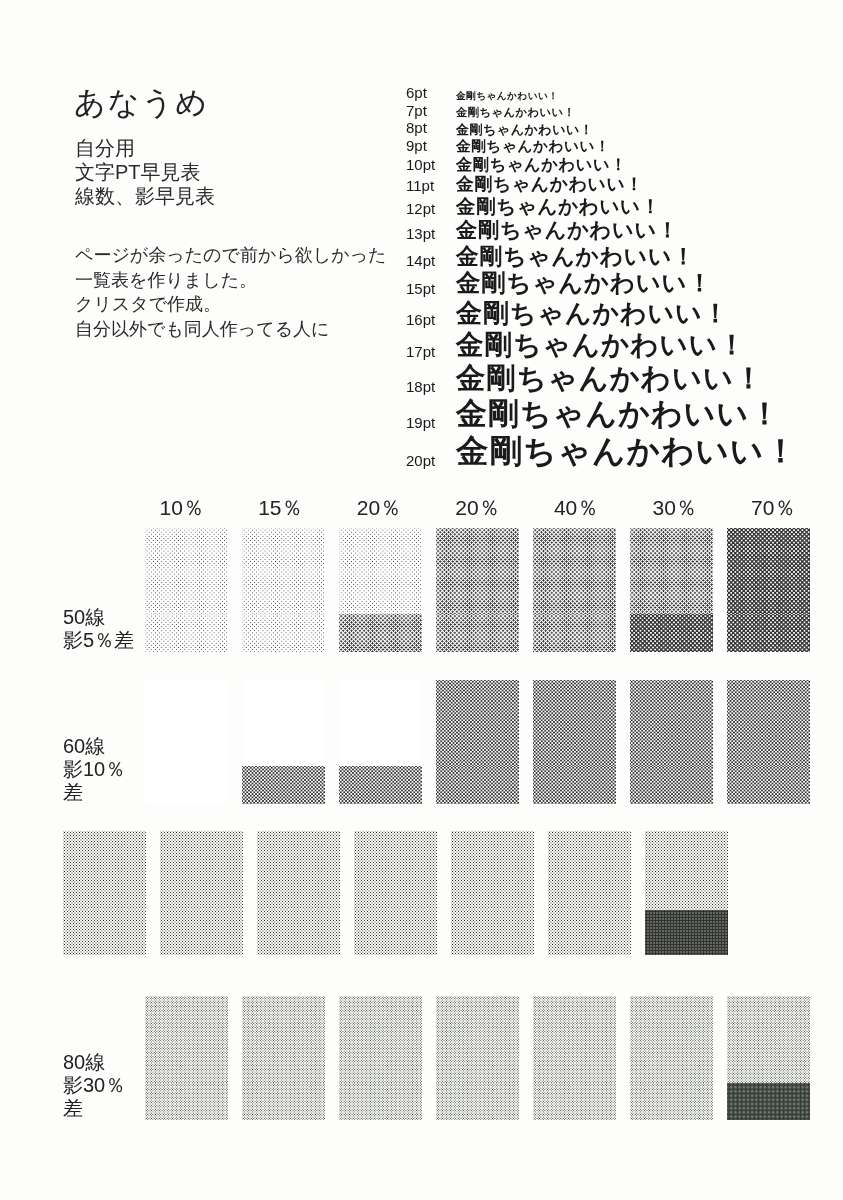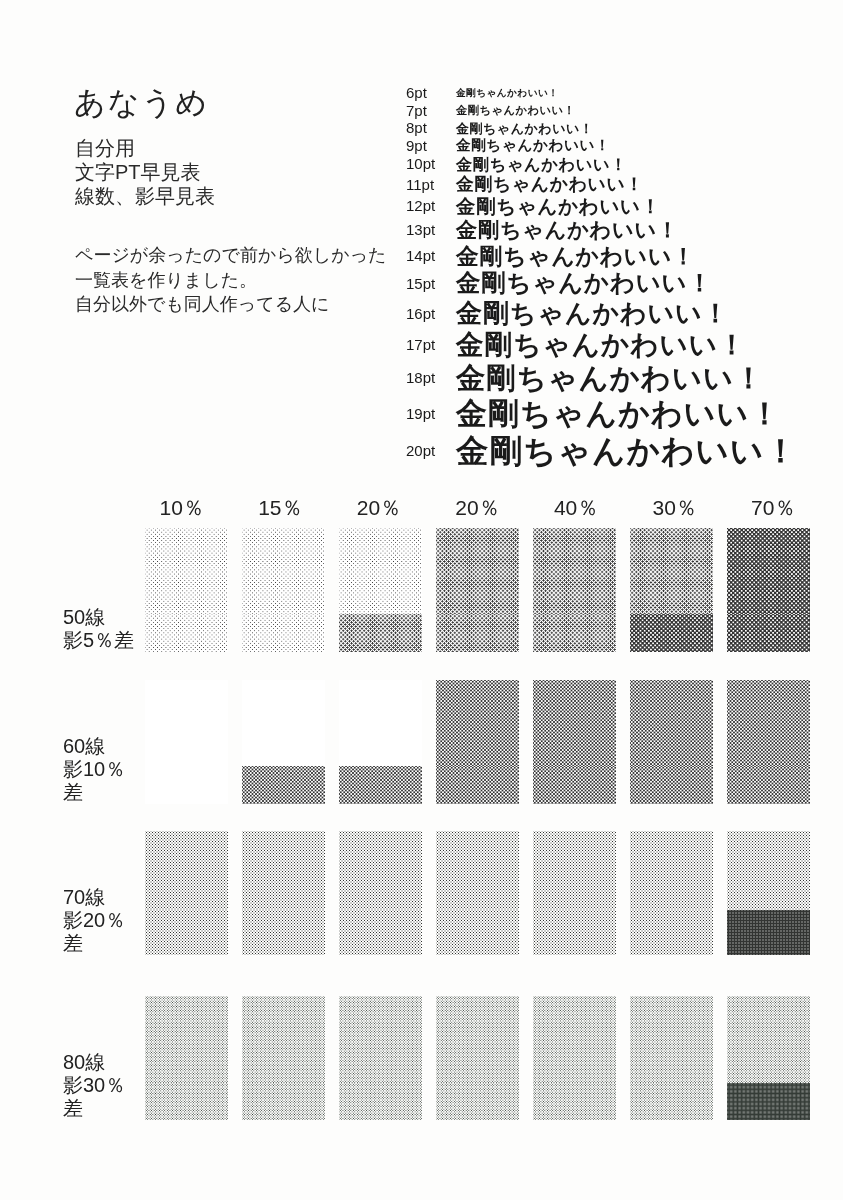--- a/index.html
+++ b/index.html
@@ -14,21 +14,21 @@
   }
   .subtitle {
     position:absolute; left:75px; top:136px;
     font-size:20px; line-height:24px; color:#2a2a2a;
   }
   .paragraph {
     position:absolute; left:75px; top:243px;
     font-size:18px; line-height:24.5px; color:#2a2a2a;
   }
   .pt-samples { position:absolute; left:406px; top:84px; }
-  .pt-row { display:flex; align-items:center; line-height:1.18; white-space:nowrap; }
+  .pt-row { display:flex; align-items:flex-end; line-height:1.18; white-space:nowrap; }
   .pt-label { flex:none; width:50px; font-size:15px; color:#1a1a1a; }
   .pt-text { font-weight:700; color:#1a1a1a; letter-spacing:0.04em; }
   .tone-chart { position:absolute; left:63px; top:496px; width:747px; }
   .tone-header { display:flex; gap:25px; margin-left:82px; margin-bottom:8px; }
   .tone-col-label { width:83px; text-align:center; font-size:21px; line-height:24px; color:#222; }
   .tone-row { display:flex; }
   .tone-row-label {
     flex:none; width:82px; display:flex; flex-direction:column;
     justify-content:flex-end; font-size:20px; line-height:23px; color:#222;
   }
@@ -46,20 +46,21 @@
 
   <div class="subtitle">
     <div>自分用</div>
     <div>文字PT早見表</div>
     <div>線数、影早見表</div>
   </div>
 
   <div class="paragraph">
     <div>ページが余ったので前から欲しかった</div>
     <div>一覧表を作りました。</div>
+    <div>クリスタで作成。</div>
     <div>自分以外でも同人作ってる人に</div>
   </div>
 
   <div class="pt-samples" id="pt-samples">
       <div class="pt-row">
         <span class="pt-label">6pt</span>
         <span class="pt-text" style="font-size: 9.7px;">金剛ちゃんかわいい！</span>
       </div>
       <div class="pt-row">
         <span class="pt-label">7pt</span>
@@ -195,24 +196,20 @@
             <div class="swatch-top" style="background-color: rgb(255, 255, 255); background-image: radial-gradient(circle, rgb(51, 51, 51) 0.96px, transparent 0.96px), radial-gradient(circle, rgb(51, 51, 51) 0.96px, transparent 0.96px); background-size: 3.5px 3.5px; background-position: 0px 0px, 1.75px 1.75px;"></div>
             <div class="swatch-bottom" style="height: 38px; background-color: rgb(255, 255, 255); background-image: radial-gradient(circle, rgb(51, 51, 51) 1.05px, transparent 1.05px), radial-gradient(circle, rgb(51, 51, 51) 1.05px, transparent 1.05px); background-size: 3.5px 3.5px; background-position: 0px 0px, 1.75px 1.75px;"></div>
           </div>
           <div class="swatch">
             <div class="swatch-top" style="background-color: rgb(255, 255, 255); background-image: radial-gradient(circle, rgb(51, 51, 51) 1.05px, transparent 1.05px), radial-gradient(circle, rgb(51, 51, 51) 1.05px, transparent 1.05px); background-size: 3.5px 3.5px; background-position: 0px 0px, 1.75px 1.75px;"></div>
             <div class="swatch-bottom" style="height: 38px; background-color: rgb(255, 255, 255); background-image: radial-gradient(circle, rgb(51, 51, 51) 1.14px, transparent 1.14px), radial-gradient(circle, rgb(51, 51, 51) 1.14px, transparent 1.14px); background-size: 3.5px 3.5px; background-position: 0px 0px, 1.75px 1.75px;"></div>
           </div>
         </div>
       </div>
       <div class="tone-row" style="margin-top: 27px;">
-        <div class="tone-row-label">
-          <div>70線</div>
-          <div>影20％差</div>
-        </div>
         <div class="tone-swatches">
           <div class="swatch">
             <div class="swatch-top" style="background-color: rgb(254, 254, 253); background-image: radial-gradient(circle, rgb(50, 52, 50) 0.36px, transparent 0.36px), radial-gradient(circle, rgb(50, 52, 50) 0.36px, transparent 0.36px); background-size: 3px 3px; background-position: 0px 0px, 1.5px 1.5px;"></div>
             <div class="swatch-bottom" style="height: 45px; background-color: rgb(254, 254, 253); background-image: radial-gradient(circle, rgb(50, 52, 50) 0.63px, transparent 0.63px), radial-gradient(circle, rgb(50, 52, 50) 0.63px, transparent 0.63px); background-size: 3px 3px; background-position: 0px 0px, 1.5px 1.5px;"></div>
           </div>
           <div class="swatch">
             <div class="swatch-top" style="background-color: rgb(254, 254, 253); background-image: radial-gradient(circle, rgb(50, 52, 50) 0.44px, transparent 0.44px), radial-gradient(circle, rgb(50, 52, 50) 0.44px, transparent 0.44px); background-size: 3px 3px; background-position: 0px 0px, 1.5px 1.5px;"></div>
             <div class="swatch-bottom" style="height: 45px; background-color: rgb(254, 254, 253); background-image: radial-gradient(circle, rgb(50, 52, 50) 0.68px, transparent 0.68px), radial-gradient(circle, rgb(50, 52, 50) 0.68px, transparent 0.68px); background-size: 3px 3px; background-position: 0px 0px, 1.5px 1.5px;"></div>
           </div>
           <div class="swatch">

